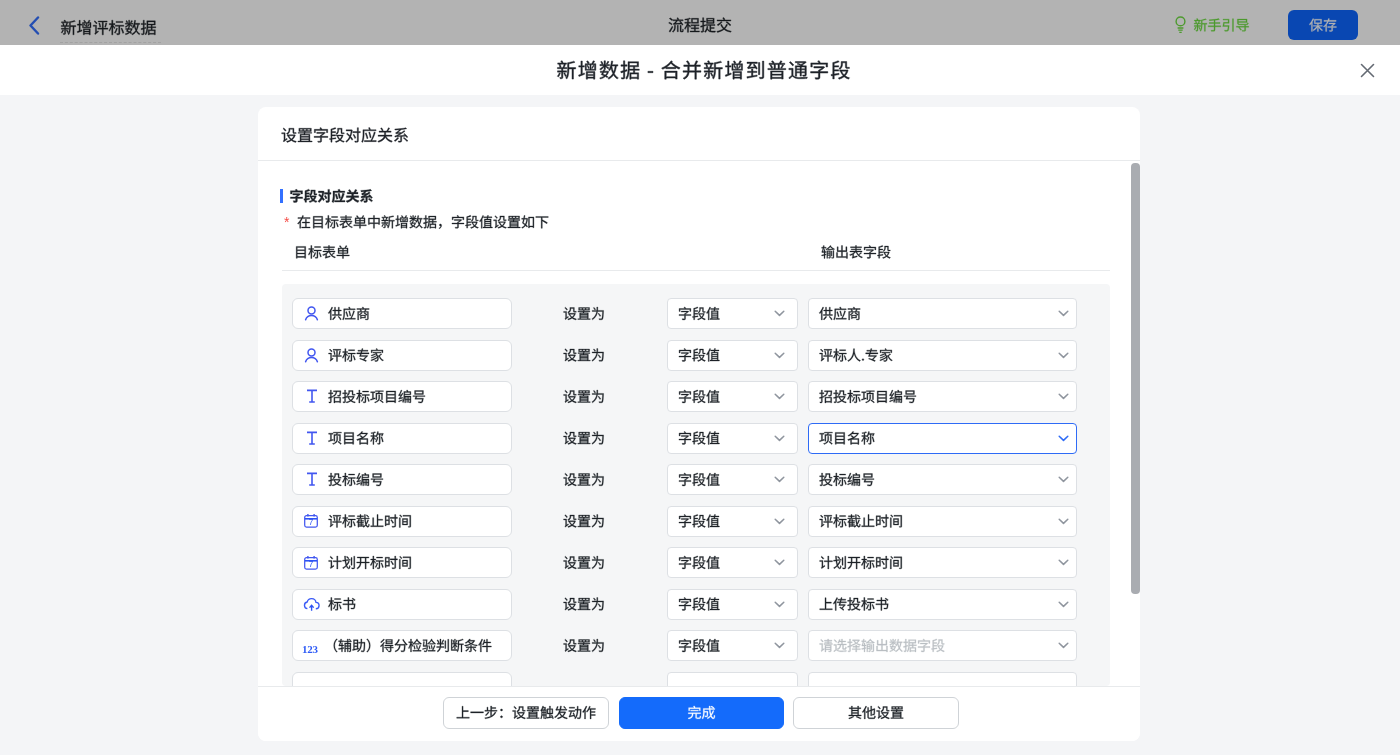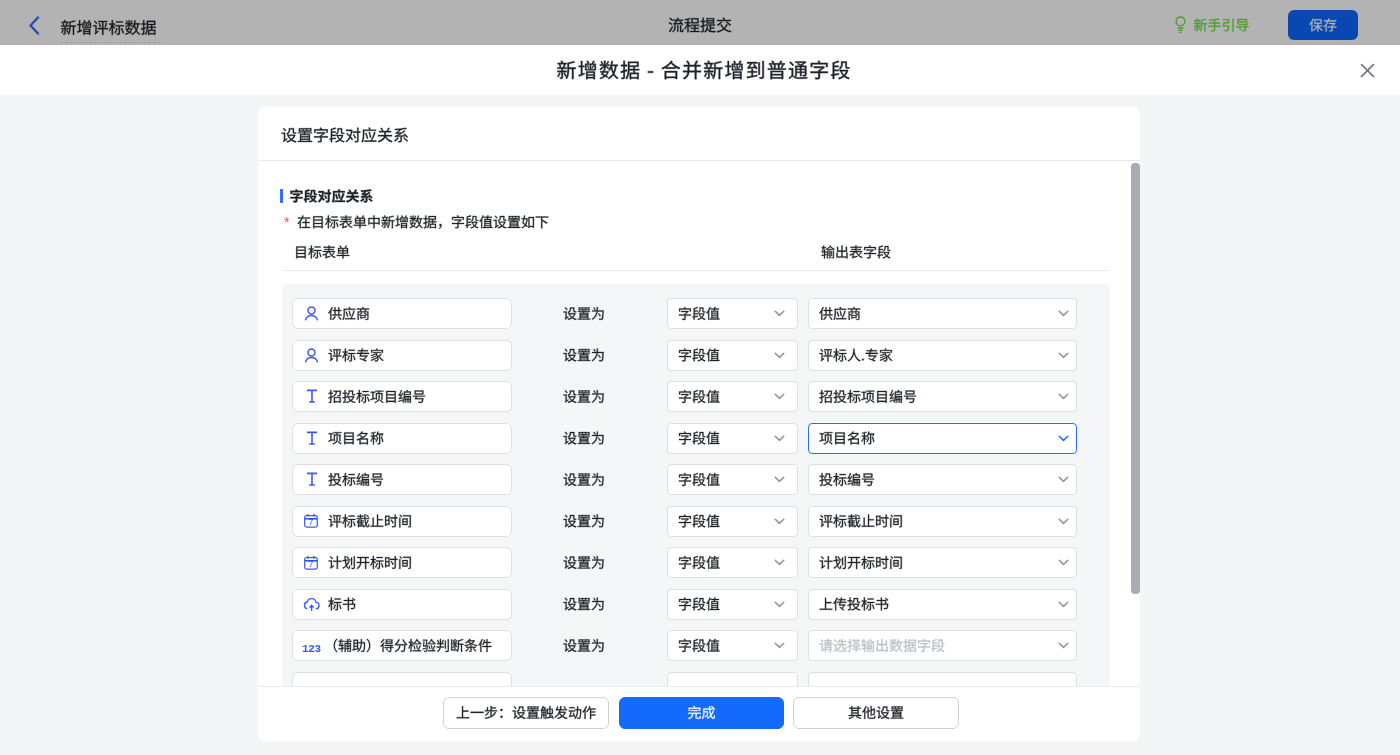--- a/index.html
+++ b/index.html
@@ -14,21 +14,21 @@
 .panel{position:absolute;left:282px;top:284px;width:828px;height:402px;background:#f5f6f7;border-radius:4px}
 .fb{position:absolute;width:220px;height:31px;background:#fff;border:1px solid #dde0e4;border-radius:6px}
 .sel{position:absolute;height:31px;background:#fff;border:1px solid #dde0e4;border-radius:4px}
 .s1{width:131px}
 .s2{width:269px}
 .footer{position:absolute;left:258px;top:686px;width:882px;height:55px;background:#fff;border-top:1px solid #e8eaec;border-radius:0 0 8px 8px}
 .fbtn{position:absolute;top:10px;height:32px;border:1px solid #cfd3d7;border-radius:6px;background:#fff}
 .fbtn.blue{background:#146bfb;border-color:#146bfb}
 .thumb{position:absolute;left:1131px;top:163px;width:9px;height:431px;background:#a9acb1;border-radius:4px}
 .ic{position:absolute}
-.n123{position:absolute;font-family:Liberation Mono, monospace;font-weight:bold;font-size:11px;letter-spacing:-.3px;color:#2e5bf6;line-height:14px}
+.n123{position:absolute;font-family:Liberation Serif, serif;font-weight:bold;font-size:11px;letter-spacing:-.3px;color:#2e5bf6;line-height:14px}
 .star{position:absolute;left:284px;top:215px;font-size:14px;color:#f54a45;line-height:14px}
 .tx{position:absolute;left:0;top:0;pointer-events:none}
 .close{position:absolute}
 </style></head>
 <body>
 <div class="topbar">
   <svg class="abs" style="left:28px;top:16px" width="12" height="19" viewBox="0 0 12 19">
       <path d="M10 1.5 L2.5 9.5 L10 17.5" fill="none" stroke="#244eb2" stroke-width="2.4" stroke-linecap="round" stroke-linejoin="round"></path>
     </svg>
   <div class="dash"></div>

